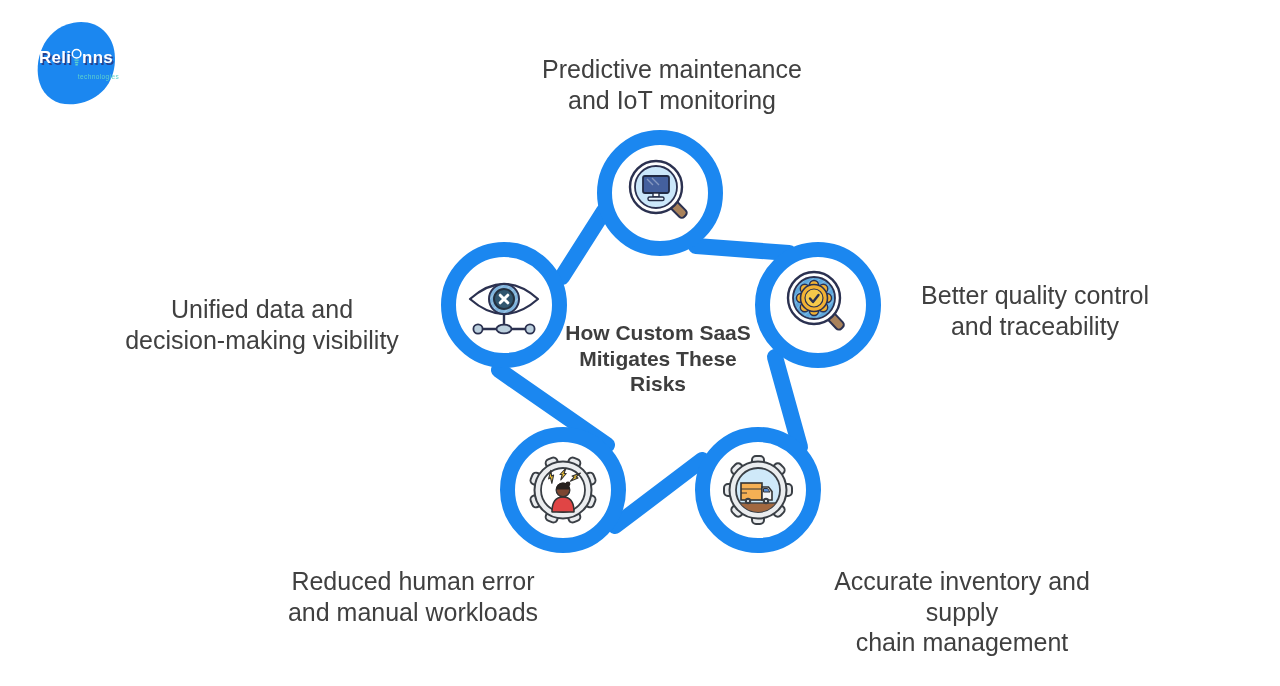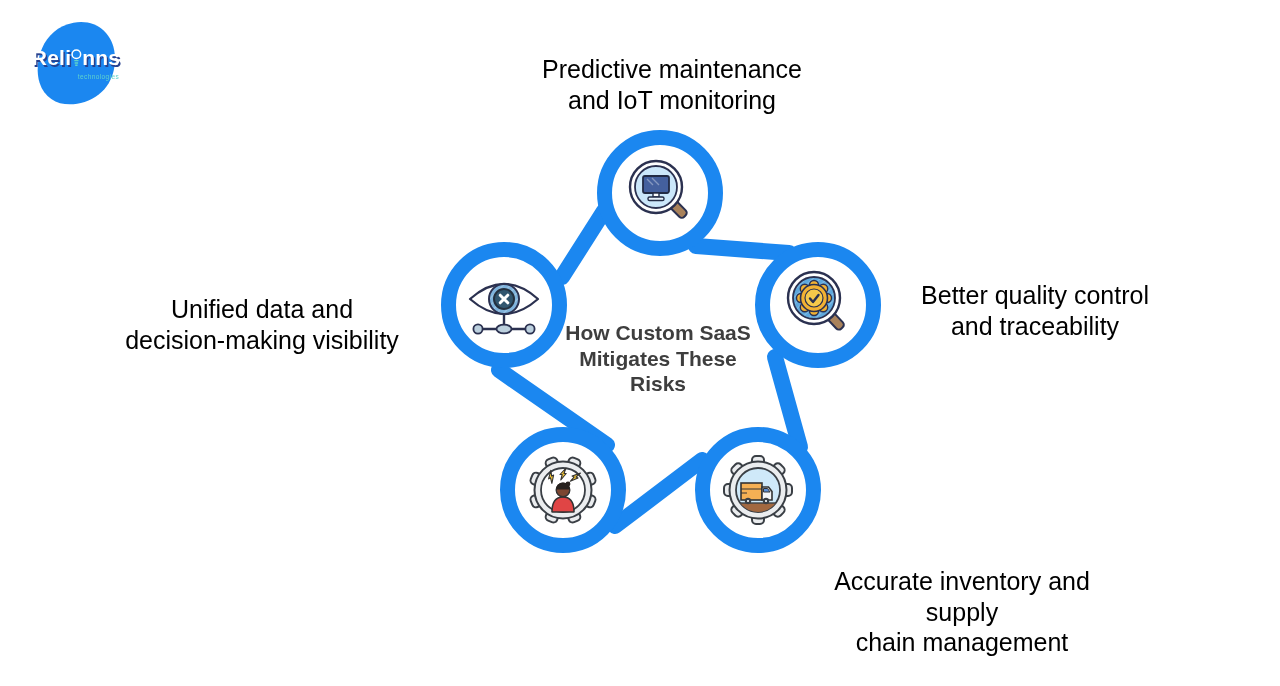--- a/index.html
+++ b/index.html
@@ -8,33 +8,33 @@
     font-family:"Liberation Sans", sans-serif;
   }
   svg{display:block;}
   .diagram-svg{position:absolute;left:0;top:0;width:1280px;height:686px;}
   .ring{fill:#fff;stroke:var(--accent);stroke-width:15px;}
   .connector{stroke:var(--accent);stroke-width:16px;stroke-linecap:round;fill:none;}
   .node-icon{position:absolute;width:84px;height:84px;}
   .node-label{
     position:absolute;transform:translateX(-50%);
     white-space:pre-line;text-align:center;
-    font-size:25px;line-height:1.22;font-weight:500;color:#000000;
+    font-size:25px;line-height:1.22;font-weight:500;color:#404040;
   }
   .center-title{
     position:absolute;transform:translateX(-50%);
     white-space:pre-line;text-align:center;
     font-size:21px;line-height:1.22;font-weight:700;color:#3e3e3e;
   }
   .logo{position:absolute;left:30px;top:18px;width:92px;height:92px;}
   .logo-blob{position:absolute;left:0;top:0;width:92px;height:92px;transform:rotate(-6deg);}
   .logo-name{
     position:absolute;left:50%;top:44%;transform:translate(-50%,-50%);
-    display:flex;align-items:center;gap:1px;
-    color:#fff;font-weight:700;font-size:21px;letter-spacing:.2px;
+    display:flex;gap:1px;
+    color:#fff;font-weight:700;font-size:17px;letter-spacing:.2px;
     text-shadow:1.5px 2px 0 #27418f;
   }
   .logo-sub{
     position:absolute;left:52%;top:60%;
     font-size:6.5px;color:#5fd3cb;letter-spacing:.4px;font-weight:500;
   }
 </style>
 </head>
 <body>
 
@@ -193,20 +193,22 @@
     <circle cx="26" cy="24" r="4.6" fill="#BCD0DE" stroke="#2B3150" stroke-width="1.8"></circle>
     <ellipse cx="0" cy="24" rx="7.5" ry="4.4" fill="#BCD0DE" stroke="#2B3150" stroke-width="1.8"></ellipse>
   </svg>
 
   <div class="node-label" style="left:672px;top:54px;">Predictive maintenance
 and IoT monitoring</div>
   <div class="node-label" style="left:1035px;top:280px;">Better quality control
 and traceability</div>
   <div class="node-label" style="left:962px;top:566px;">Accurate inventory and supply
 chain management</div>
+  <div class="node-label" style="left:413px;top:566px;">Reduced human error
+and manual workloads</div>
   <div class="node-label" style="left:262px;top:273px;margin-top:21px;">Unified data and
 decision-making visibility</div>
 
   <div class="center-title" style="left:658px;top:320px;">How Custom SaaS
 Mitigates These
 Risks</div>
 
 </div>
 
 </body></html>

